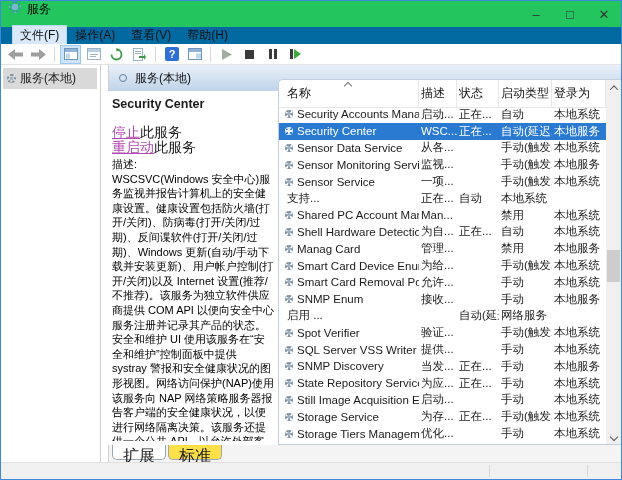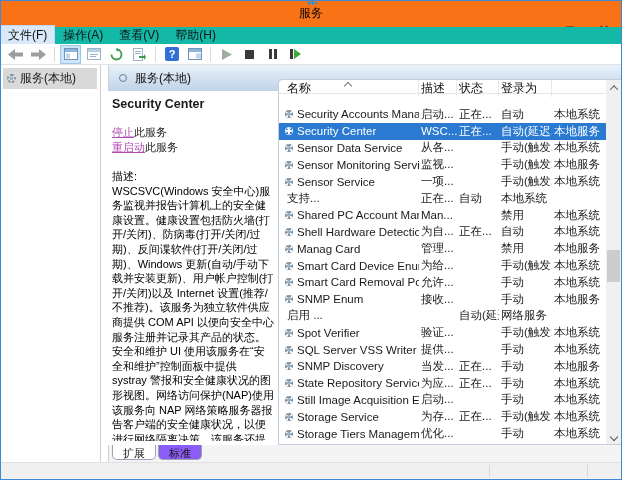--- a/index.html
+++ b/index.html
@@ -3,71 +3,71 @@
 <meta charset="utf-8">
 <style>
   * { margin:0; padding:0; box-sizing:border-box; }
   html,body { background:#888; }
   body { font-family:"Liberation Sans","DejaVu Sans",sans-serif; }
   .window{
     position:relative; width:622px; height:480px; background:#fff;
     border:1px solid #3c89d9; overflow:hidden; font-size:12px; color:#1a1a1a;
   }
   
-  .titlebar{position:absolute;left:0;top:0;right:0;height:26px;background:#f97316;display:flex;align-items:center;flex-direction:column;}
+  .titlebar{position:absolute;left:0;top:0;right:0;height:26px;background:#22c55e;display:flex;}
   .title-gear{width:12px;height:12px;border:2px dotted #3d8fb8;border-radius:50%;margin:0 6px 0 8px;background:radial-gradient(circle,#7db4d6 0 3px,transparent 3px);}
   .title-text{font-size:12px;color:#000;}
   .win-controls{margin-left:auto;display:flex;height:100%;}
   .win-btn{width:34px;height:100%;display:flex;align-items:center;justify-content:center;color:#333;font-size:13px;}
   
-  .menubar{position:absolute;left:0;top:26px;right:0;height:17px;background:#14b8a6;display:flex;align-items:center;padding-left:0;}
+  .menubar{position:absolute;left:0;top:26px;right:0;height:17px;background:#0369a1;display:flex;align-items:center;padding-left:12px;}
   .menu-item{padding:1px 7px;margin-right:2px;color:#111;}
   .menu-item.hl{background:#d9e9f9;outline:1px solid #bcd9f2;}
   
   .toolbar{position:absolute;left:0;top:43px;right:0;height:21px;background:#fff;border-bottom:1px solid #e3e3e3;display:flex;align-items:center;padding-left:4px;gap:2px;}
   .tb-btn{width:21px;height:19px;display:flex;align-items:center;justify-content:center;border:1px solid transparent;}
   .tb-btn.active{background:#cfe4f7;border-color:#9ac8ee;}
   .tb-sep{width:1px;height:15px;background:#d9d9d9;margin:0 3px;}
   
   .tree{position:absolute;left:0;top:64px;width:100px;bottom:17px;background:#fff;border-right:1px solid #cfcfcf;padding-top:3px;}
   .tree-item{display:flex;align-items:center;gap:4px;background:#d9d9d9;margin:0 0 0 2px;padding:2px 4px;width:94px;}
   .gear{display:inline-block;width:9px;height:9px;border:2px dotted #7e8f9d;border-radius:50%;flex:none;background:radial-gradient(circle,#9fb4c4 0 2px,transparent 2px);}
   
   .banner{position:absolute;left:107px;top:64px;right:0;height:26px;background:linear-gradient(to bottom,#eaf1fa,#bfd3e8);border-left:1px solid #cfcfcf;display:flex;align-items:center;padding-left:10px;gap:8px;}
   .banner-icon{width:8px;height:8px;border:1px solid #5f7archive;border:1px solid #5f7f9d;border-radius:50%;}
   .banner-title{color:#101010;}
   
   .details{position:absolute;left:111px;top:96px;width:162px;bottom:38px;background:#fff;overflow:hidden;}
   .svc-title{font-weight:bold;font-size:12.5px;margin-bottom:14px;}
-  .svc-links{margin-bottom:14px;line-height:15px;font-size:11px;}
+  .svc-links{margin-bottom:2px;line-height:15px;font-size:14px;}
   .link{color:#b04ab1;text-decoration:underline;}
   .desc{font-size:11px;line-height:14.6px;color:#000;}
   
   .list{position:absolute;left:277px;top:78px;right:0;bottom:34px;background:#fff;border:1px solid #c4cfdb;border-right:none;border-radius:5px 0 0 0;overflow:hidden;}
   .list-inner{position:absolute;left:0;top:0;right:15px;bottom:0;}
-  .lheader{position:relative;display:grid;grid-template-columns:134px 38px 42px 53px 1fr;height:14px;align-items:center;border-bottom:1px solid #e6e6e6;padding-left:6px;}
+  .lheader{position:relative;display:grid;grid-template-columns:134px 38px 42px 53px 1fr;height:28px;align-items:center;border-bottom:1px solid #e6e6e6;padding-left:6px;}
   .lheader .hcell{border-right:1px solid #e8e8e8;height:100%;display:flex;align-items:center;padding-left:2px;color:#111;}
   .sort{position:absolute;left:66px;top:3px;width:6px;height:6px;border-left:1px solid #777;border-top:1px solid #777;transform:rotate(45deg);}
   .rows{position:absolute;left:0;top:26px;right:0;bottom:0;}
   .row{display:grid;grid-template-columns:134px 38px 42px 53px 1fr;height:16.8px;align-items:center;padding-left:6px;font-size:11.5px;}
   .row .cell{overflow:hidden;white-space:nowrap;padding-left:2px;}
   .row .name{display:flex;align-items:center;gap:4px;padding-left:0;}
   .row .gear{width:8px;height:8px;border-width:2px;}
   .row.selected{background:#2a7ad2;color:#fff;}
   .row.selected .gear{border-color:#cfe2f7;background:radial-gradient(circle,#ffffff 0 2px,transparent 2px);}
   
   .vscroll{position:absolute;right:0;top:0;width:15px;bottom:0;background:#f0f0f0;}
   .sb-btn{position:absolute;left:0;width:15px;height:15px;display:flex;align-items:center;justify-content:center;}
   .chev-up{width:6px;height:6px;border-left:1px solid #555;border-top:1px solid #555;transform:rotate(45deg) translate(1px,1px);}
   .chev-dn{width:6px;height:6px;border-left:1px solid #555;border-top:1px solid #555;transform:rotate(225deg);}
   .sb-thumb{position:absolute;left:1px;width:13px;top:170px;height:32px;background:#cdcdcd;}
   
   .tabstrip{position:absolute;left:107px;right:0;bottom:17px;height:17px;background:#f4f4f4;border-left:1px solid #cfcfcf;display:flex;align-items:stretch;padding-left:3px;}
-  .tab{padding:1px 10px 0 10px;font-size:11px;border:1px solid #9aa5b1;border-top:none;border-radius:0 0 5px 5px;background:#fff;margin-right:2px;height:15px;}
-  .tab.inactive{background:#8b5cf6;}
+  .tab{padding:1px 10px 0 10px;font-size:16px;border:1px solid #9aa5b1;border-top:none;border-radius:0 0 5px 5px;background:#fff;margin-right:2px;height:15px;}
+  .tab.inactive{background:#fde047;}
   
   .statusbar{position:absolute;left:0;right:0;bottom:0;height:17px;background:#f0f0f0;border-top:1px solid #e0e0e0;}
   .status-sep{position:absolute;top:2px;bottom:2px;width:1px;background:#d7d7d7;}
   svg{display:block;}
 </style>
 </head>
 <body>
 
 <div class="window">
 
@@ -179,20 +179,21 @@
     <span class="banner-icon"></span>
     <span class="banner-title">服务(本地)</span>
   </div>
 
   <div class="list">
     <div class="list-inner">
       <div class="lheader">
         <span class="hcell">名称</span>
         <span class="hcell">描述</span>
         <span class="hcell">状态</span>
+        <span class="hcell">启动类型</span>
         <span class="hcell">登录为</span>
         <span class="sort"></span>
       </div>
       <div class="rows">
 
       <div class="row">
             <span class="cell name">
               <span class="gear"></span>
               <span>Security Accounts Manag...</span>
             </span>

